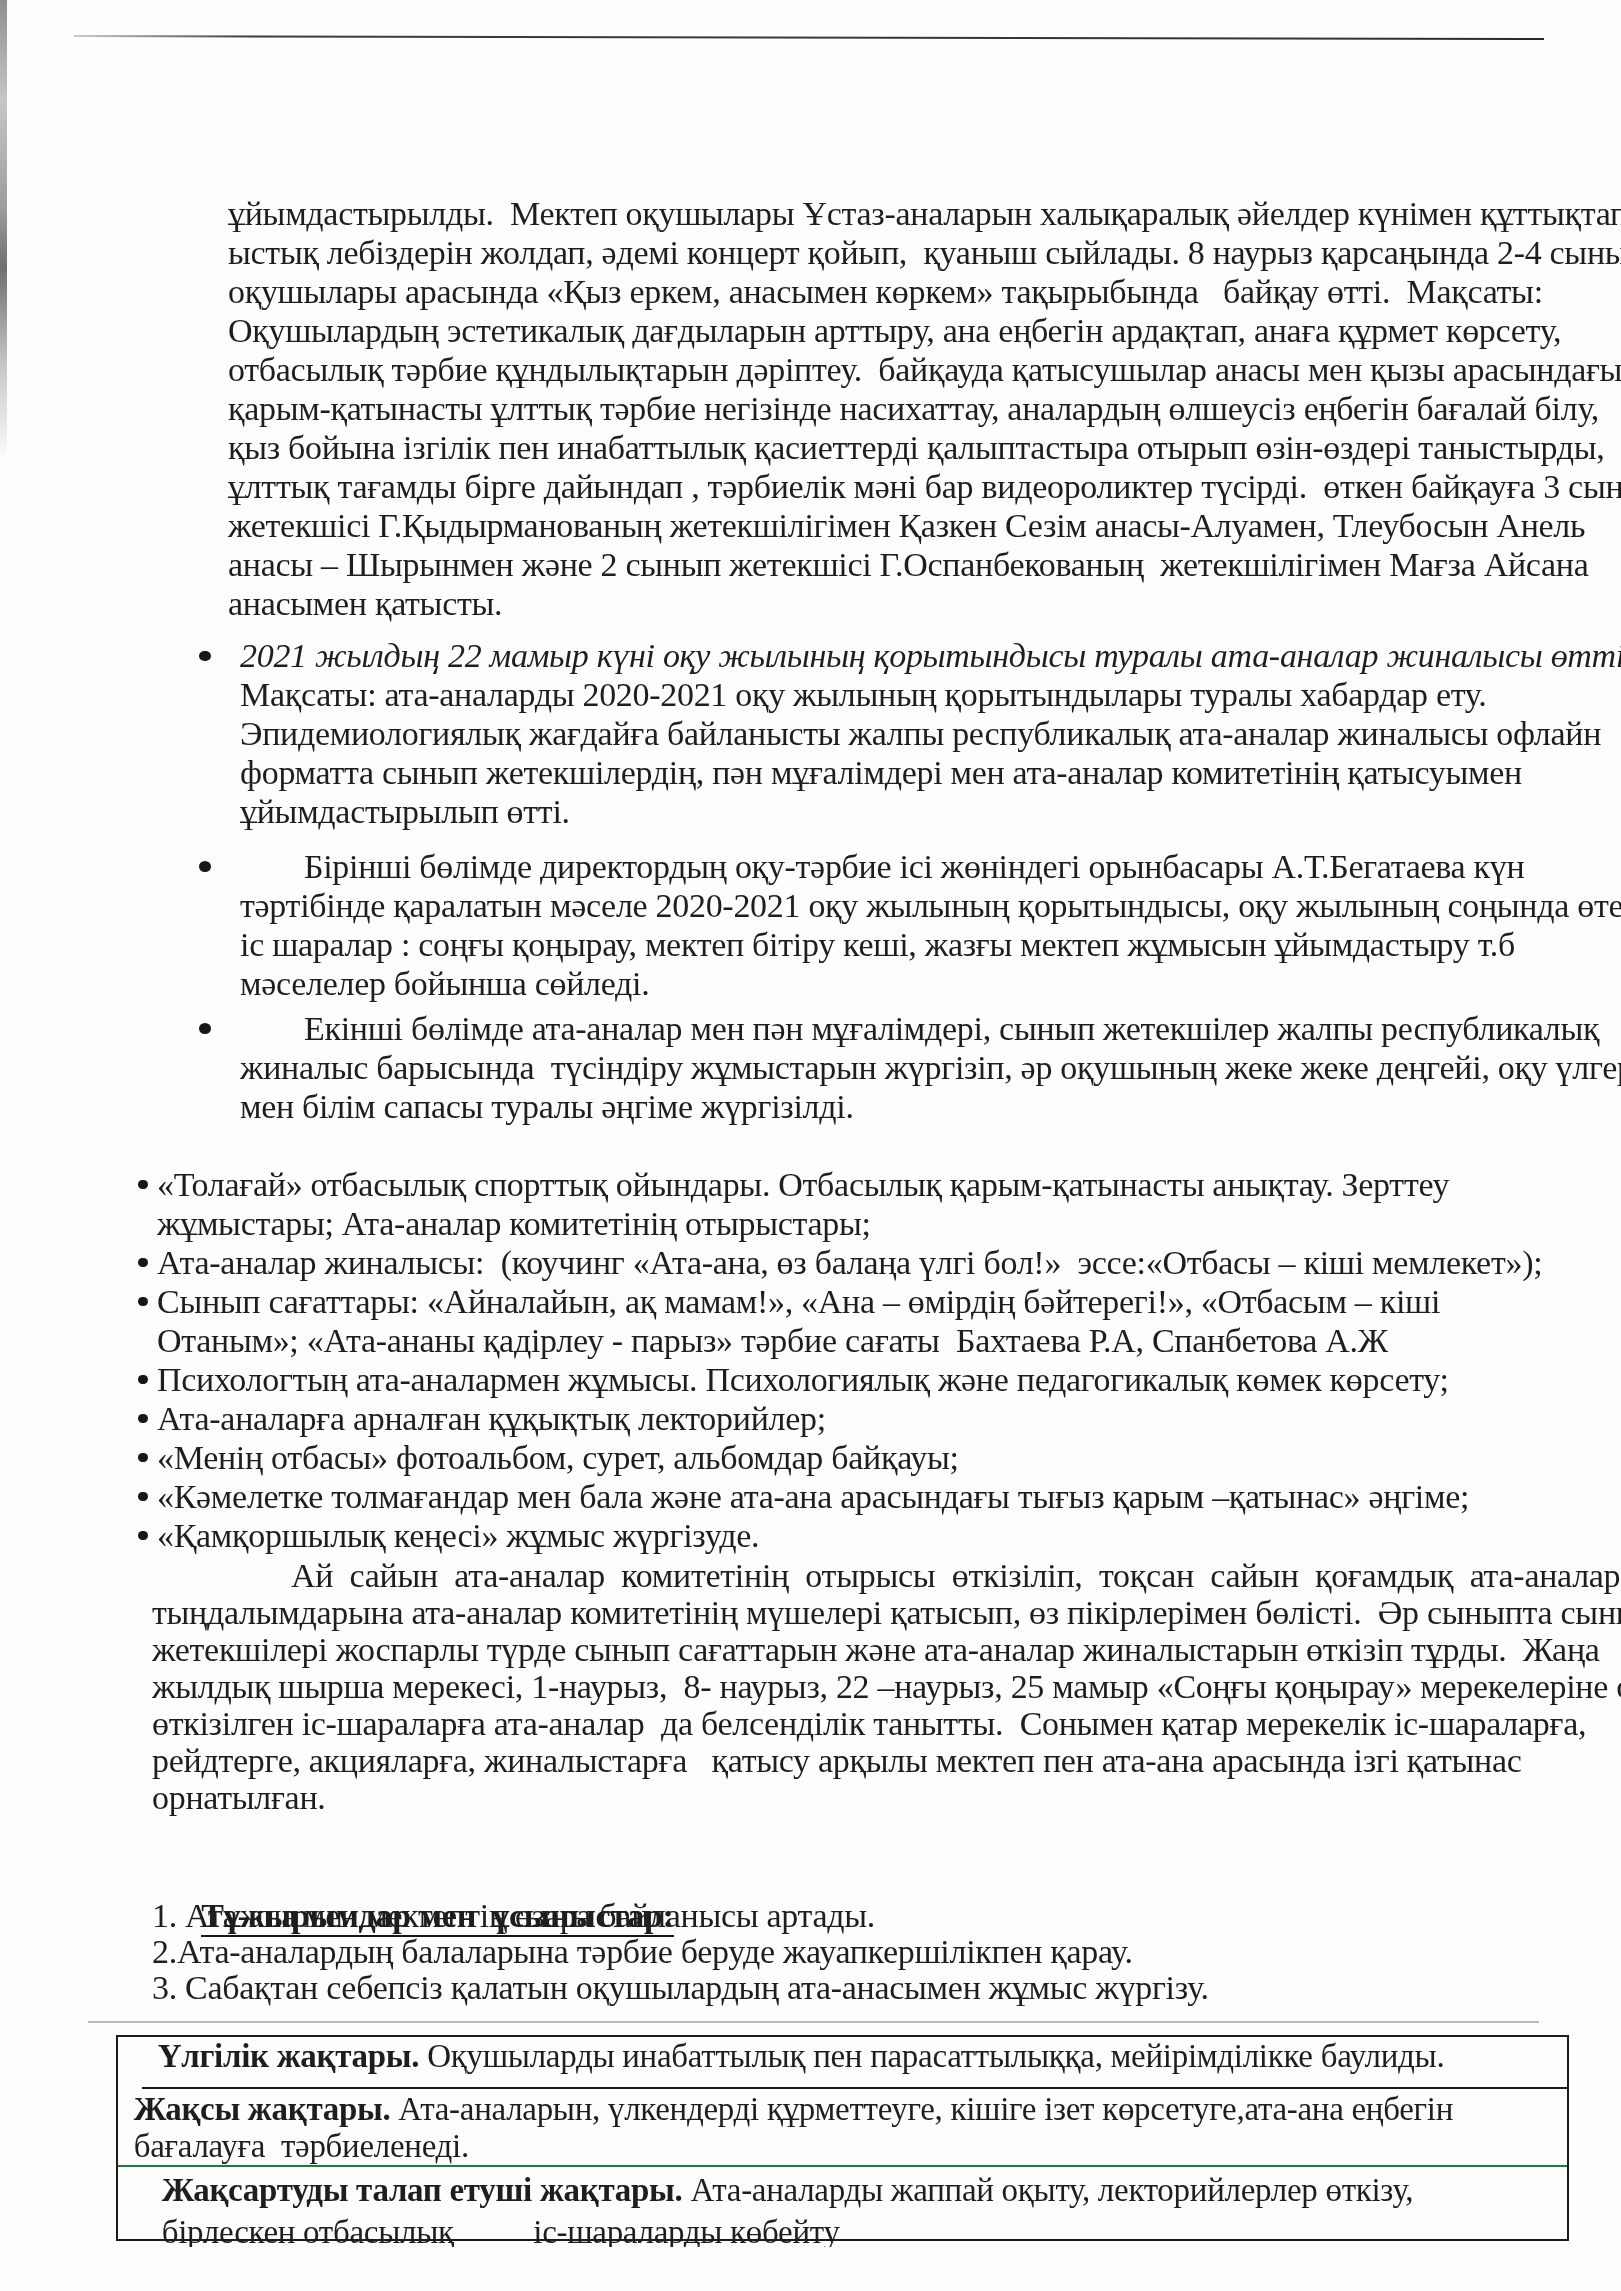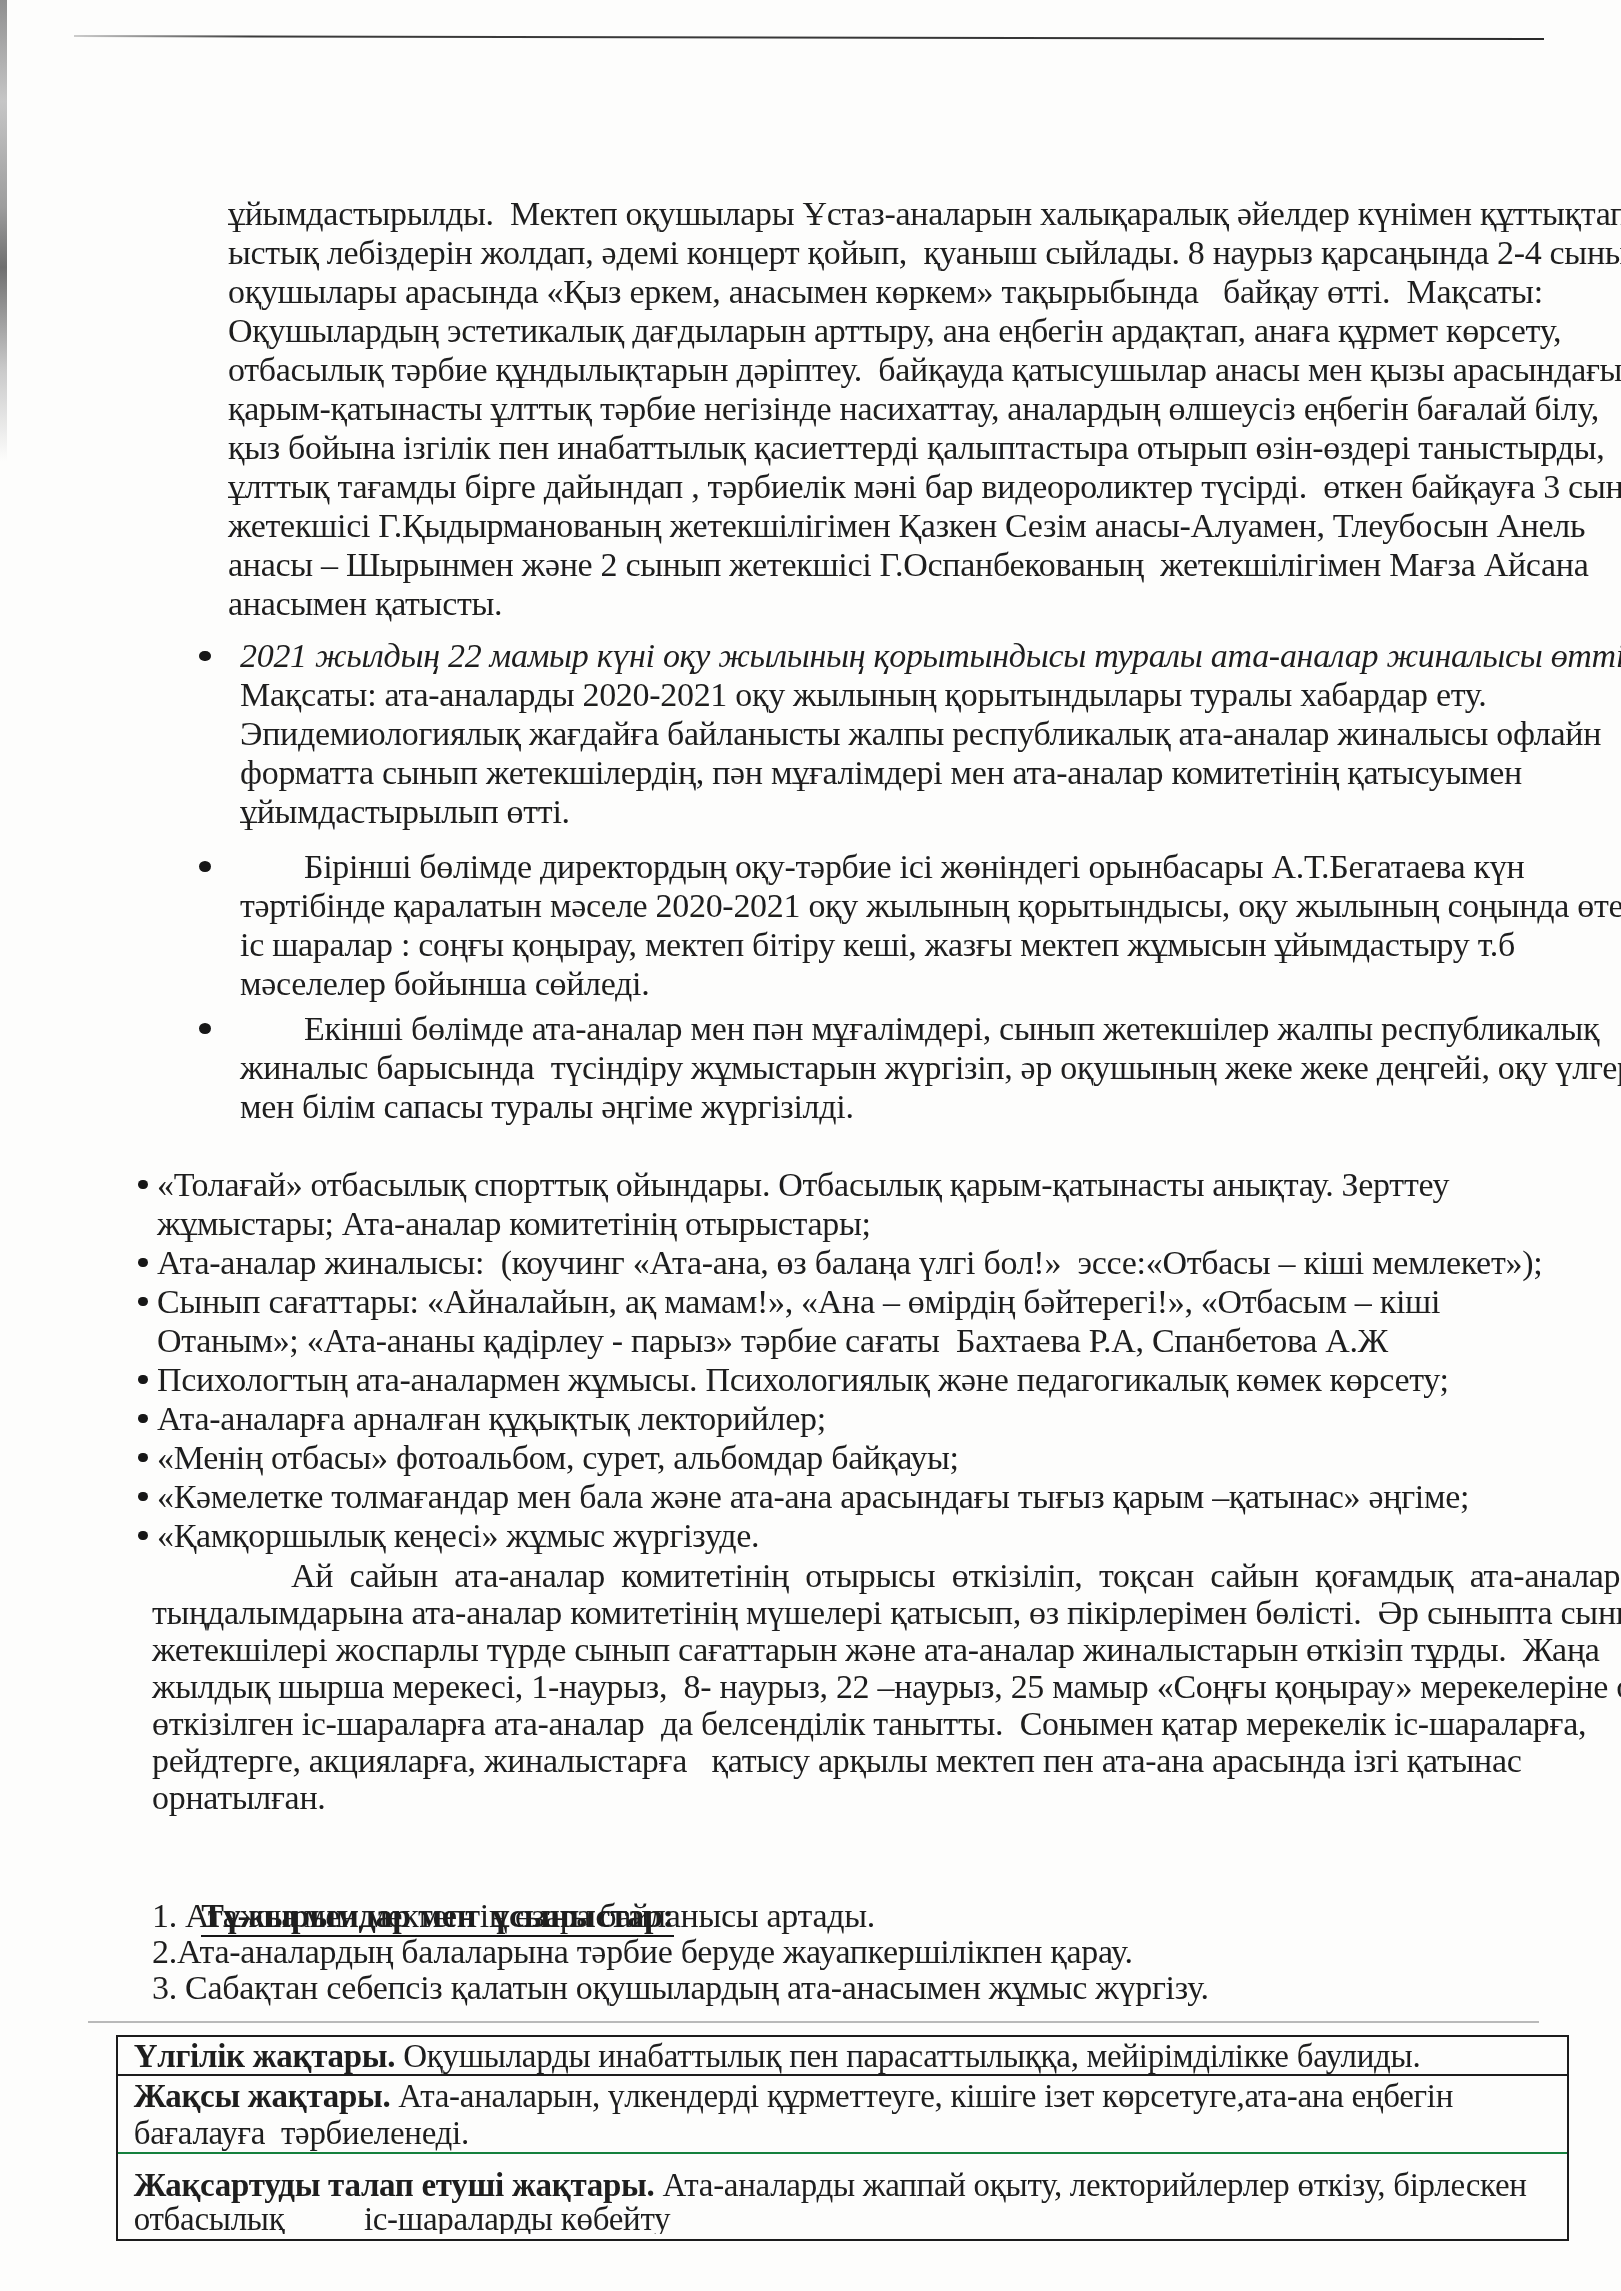--- a/index.html
+++ b/index.html
@@ -70,23 +70,23 @@
     border: 2.9px solid #1c1c1c;
     box-sizing: border-box;
     font-size: 33px;
   }
   .table-ghost-line {
     position: absolute; left: 88px; top: 2021px; width: 1451px; height: 2px;
     background: #b9b9b9;
   }
   .t-row { box-sizing: border-box; padding: 0 13.7px 0 15.7px; white-space: pre-wrap; }
   .t-row .t-label { font-weight: bold; }
-  #t-row1 { height: 39px; line-height: 35px; padding-top: 2px; border-bottom: 2px solid #1c1c1c; overflow: hidden; }
+  #t-row1 { height: 52px; line-height: 35px; padding-top: 2px; border-bottom: 2px solid #1c1c1c; overflow: hidden; margin-left: 24px; }
   #t-row2 { height: 78px; line-height: 37px; padding-top: 2px; border-bottom: 2px solid #15803d; overflow: hidden; }
-  #t-row3 { height: 80px; line-height: 34px; padding-top: 14px; overflow: hidden; }
+  #t-row3 { height: 80px; line-height: 42px; padding-top: 2px; overflow: hidden; margin-left: 28px; }
 </style>
 </head>
 <body>
 
 <div class="page">
 
   <div class="scan-top-line"></div>
   <div class="scan-left-strip"></div>
 
   <div class="block" id="p1">

